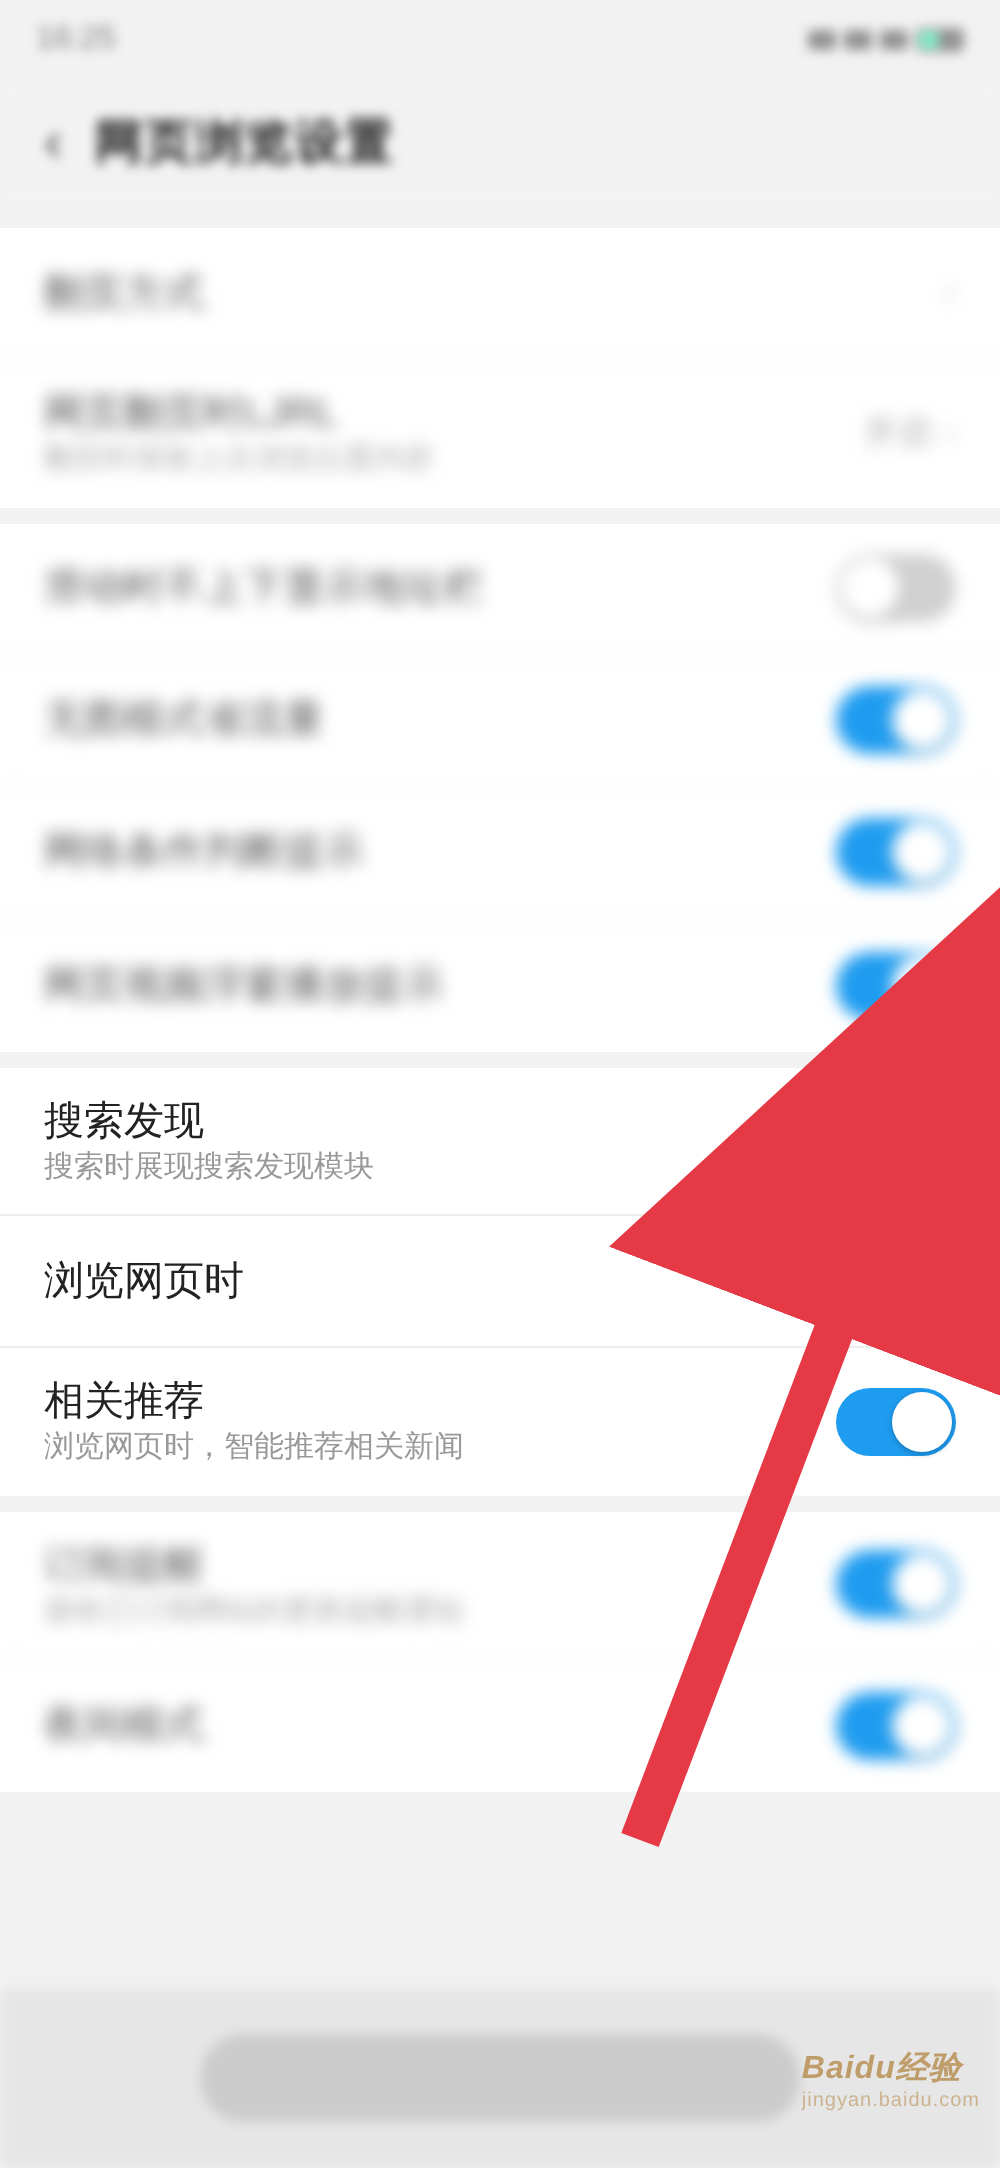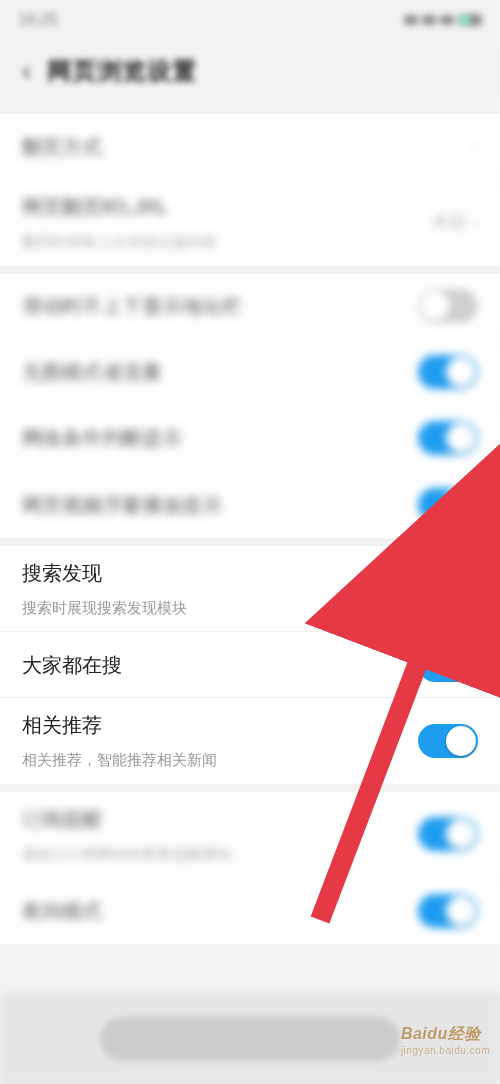--- a/index.html
+++ b/index.html
@@ -18,21 +18,21 @@
     .back { font-size: 28px; color: #444; padding: 6px 10px; }
     .title { font-size: 24px; font-weight: 600; color: #222; margin-left: 6px; letter-spacing: 1px; }
     
     
     .group { background: #fff; margin-top: 12px; }
     .group.tight { margin-top: 8px; }
     .row { display: flex; align-items: center; padding: 14px 22px; min-height: 66px; border-bottom: 1px solid #eee; position: relative; justify-content: flex-end; }
     .row:last-child { border-bottom: none; }
     .row .txt { flex: 1; min-width: 0; }
     .row .label { font-size: 20px; color: #222; font-weight: 400; line-height: 1.3; }
-    .row .sub { font-size: 15px; color: #999; margin-top: 12px; line-height: 1.3; }
+    .row .sub { font-size: 15px; color: #999; margin-top: 0; line-height: 1.3; }
     .row .right-text { font-size: 17px; color: #aaa; margin-right: 6px; }
     .chev { color: #ccc; font-size: 18px; }
     .blurred { filter: blur(4px); }
     .blurred .label { color: #555; }
     .blurred .sub { color: #aaa; }
     
     
     .toggle { width: 60px; height: 34px; border-radius: 17px; position: relative; flex-shrink: 0; }
     .toggle .knob { position: absolute; top: 2px; width: 30px; height: 30px; border-radius: 50%; background: #fff; box-shadow: 0 1px 3px rgba(0,0,0,.25); }
     .toggle.on { background: #1e9cf0; }
@@ -127,30 +127,30 @@
       <div class="txt">
         <div class="label">搜索发现</div>
         <div class="sub">搜索时展现搜索发现模块</div>
       </div>
       <div class="toggle off">
           <div class="knob"></div>
         </div>
     </div>
     <div class="row">
       <div class="txt">
-        <div class="label">大家都在搜</div>
+        <div class="label">浏览网页时</div>
       </div>
       <div class="toggle on">
           <div class="knob"></div>
         </div>
     </div>
     <div class="row">
       <div class="txt">
         <div class="label">相关推荐</div>
-        <div class="sub">相关推荐，智能推荐相关新闻</div>
+        <div class="sub">浏览网页时，智能推荐相关新闻</div>
       </div>
       <div class="toggle on">
           <div class="knob"></div>
         </div>
     </div>
   </div>
 
   <div class="group tight">
     <div class="row blurred">
       <div class="txt">

